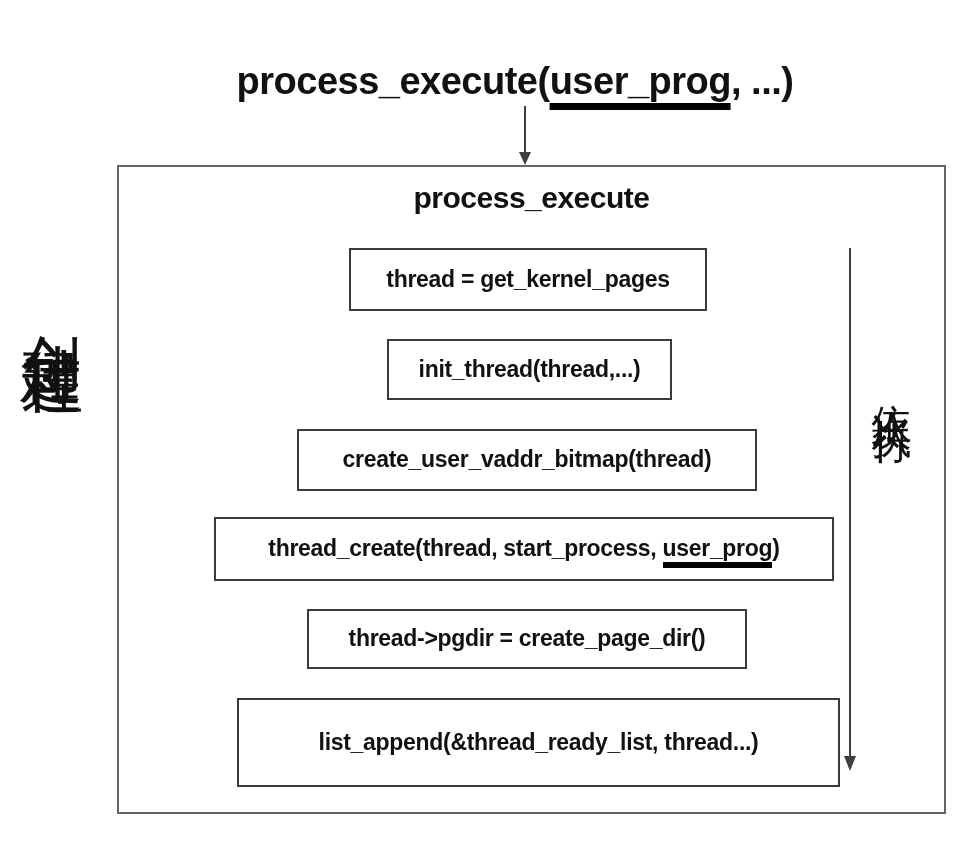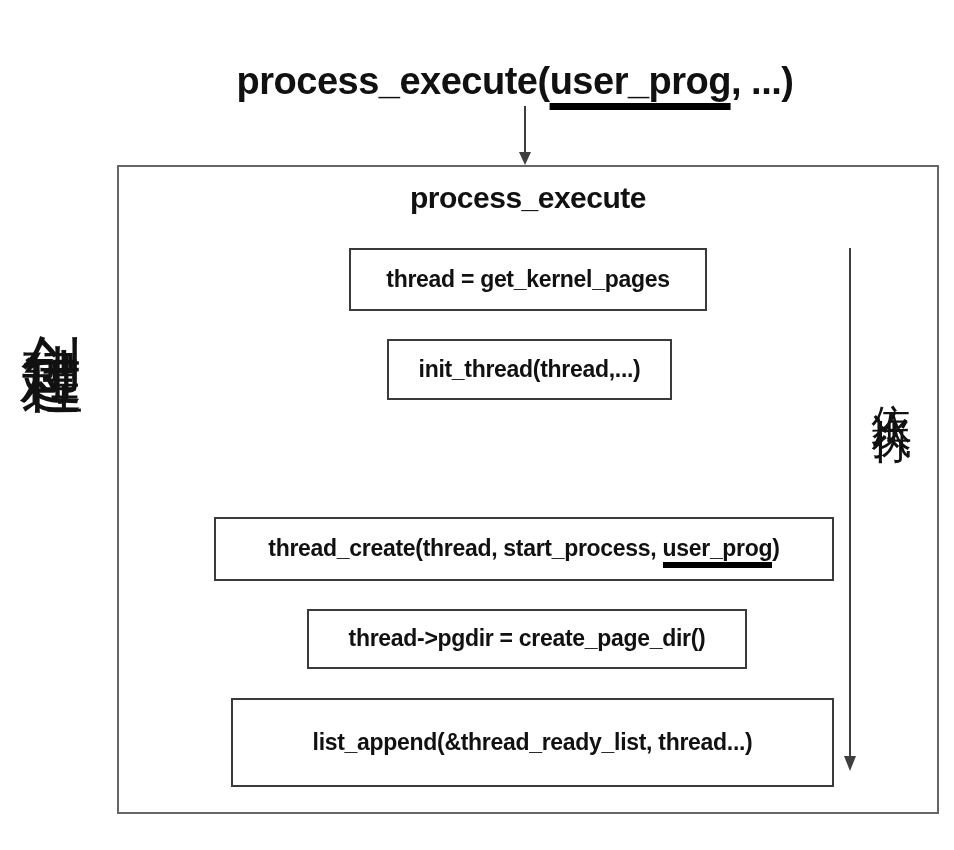--- a/index.html
+++ b/index.html
@@ -42,20 +42,21 @@
 
   
   .flow-box {
     position: absolute;
     left: 117px;
     top: 165px;
     width: 818px;
     height: 645px;
     border: 2px solid #666666;
     background: #ffffff;
+    padding-left: 7px;
   }
   .flow-heading {
     position: absolute;
     top: 14px;
     left: 0;
     width: 100%;
     text-align: center;
     font-size: 30px;
     font-weight: bold;
     letter-spacing: -0.5px;
@@ -78,21 +79,21 @@
   }
   .step-box .u {
     border-bottom: 6px solid #000000;
     padding-bottom: 1px;
   }
   .step-0 { left: 230px; top:  81px; width: 354px; height: 59px; justify-content: center; }
   .step-1 { left: 268px; top: 172px; width: 281px; height: 57px; justify-content: center; }
   .step-2 { left: 178px; top: 262px; width: 456px; height: 58px; }
   .step-3 { left:  95px; top: 350px; width: 616px; height: 60px; }
   .step-4 { left: 188px; top: 442px; width: 436px; height: 56px; }
-  .step-5 { left: 112px; top: 531px; width: 599px; height: 85px; }
+  .step-5 { left: 118px; top: 531px; width: 599px; height: 85px; }
 
   
   .sequence-arrow {
     position: absolute;
     left: 722px;
     top: 81px;
   }
 
   
   .v-label {
@@ -132,20 +133,23 @@
 
   <div class="flow-box">
     <div class="flow-heading">process_execute</div>
 
     <div class="step-box step-0">
         <div class="line"><span>thread = get_kernel_pages</span></div>
       </div>
     <div class="step-box step-1">
         <div class="line"><span>init_thread(thread,...)</span></div>
       </div>
+    <div class="step-box step-2">
+        <div class="line"><span>create_user_vaddr_bitmap(thread)</span></div>
+      </div>
     <div class="step-box step-3">
         <div class="line"><span>thread_create(thread, start_process, </span><span class="u">user_prog</span><span>)</span></div>
       </div>
     <div class="step-box step-4">
         <div class="line"><span>thread-&gt;pgdir = create_page_dir()</span></div>
       </div>
     <div class="step-box step-5">
         <div class="line"><span>list_append(&amp;thread_ready_list, thread...)</span></div>
       </div>
 

